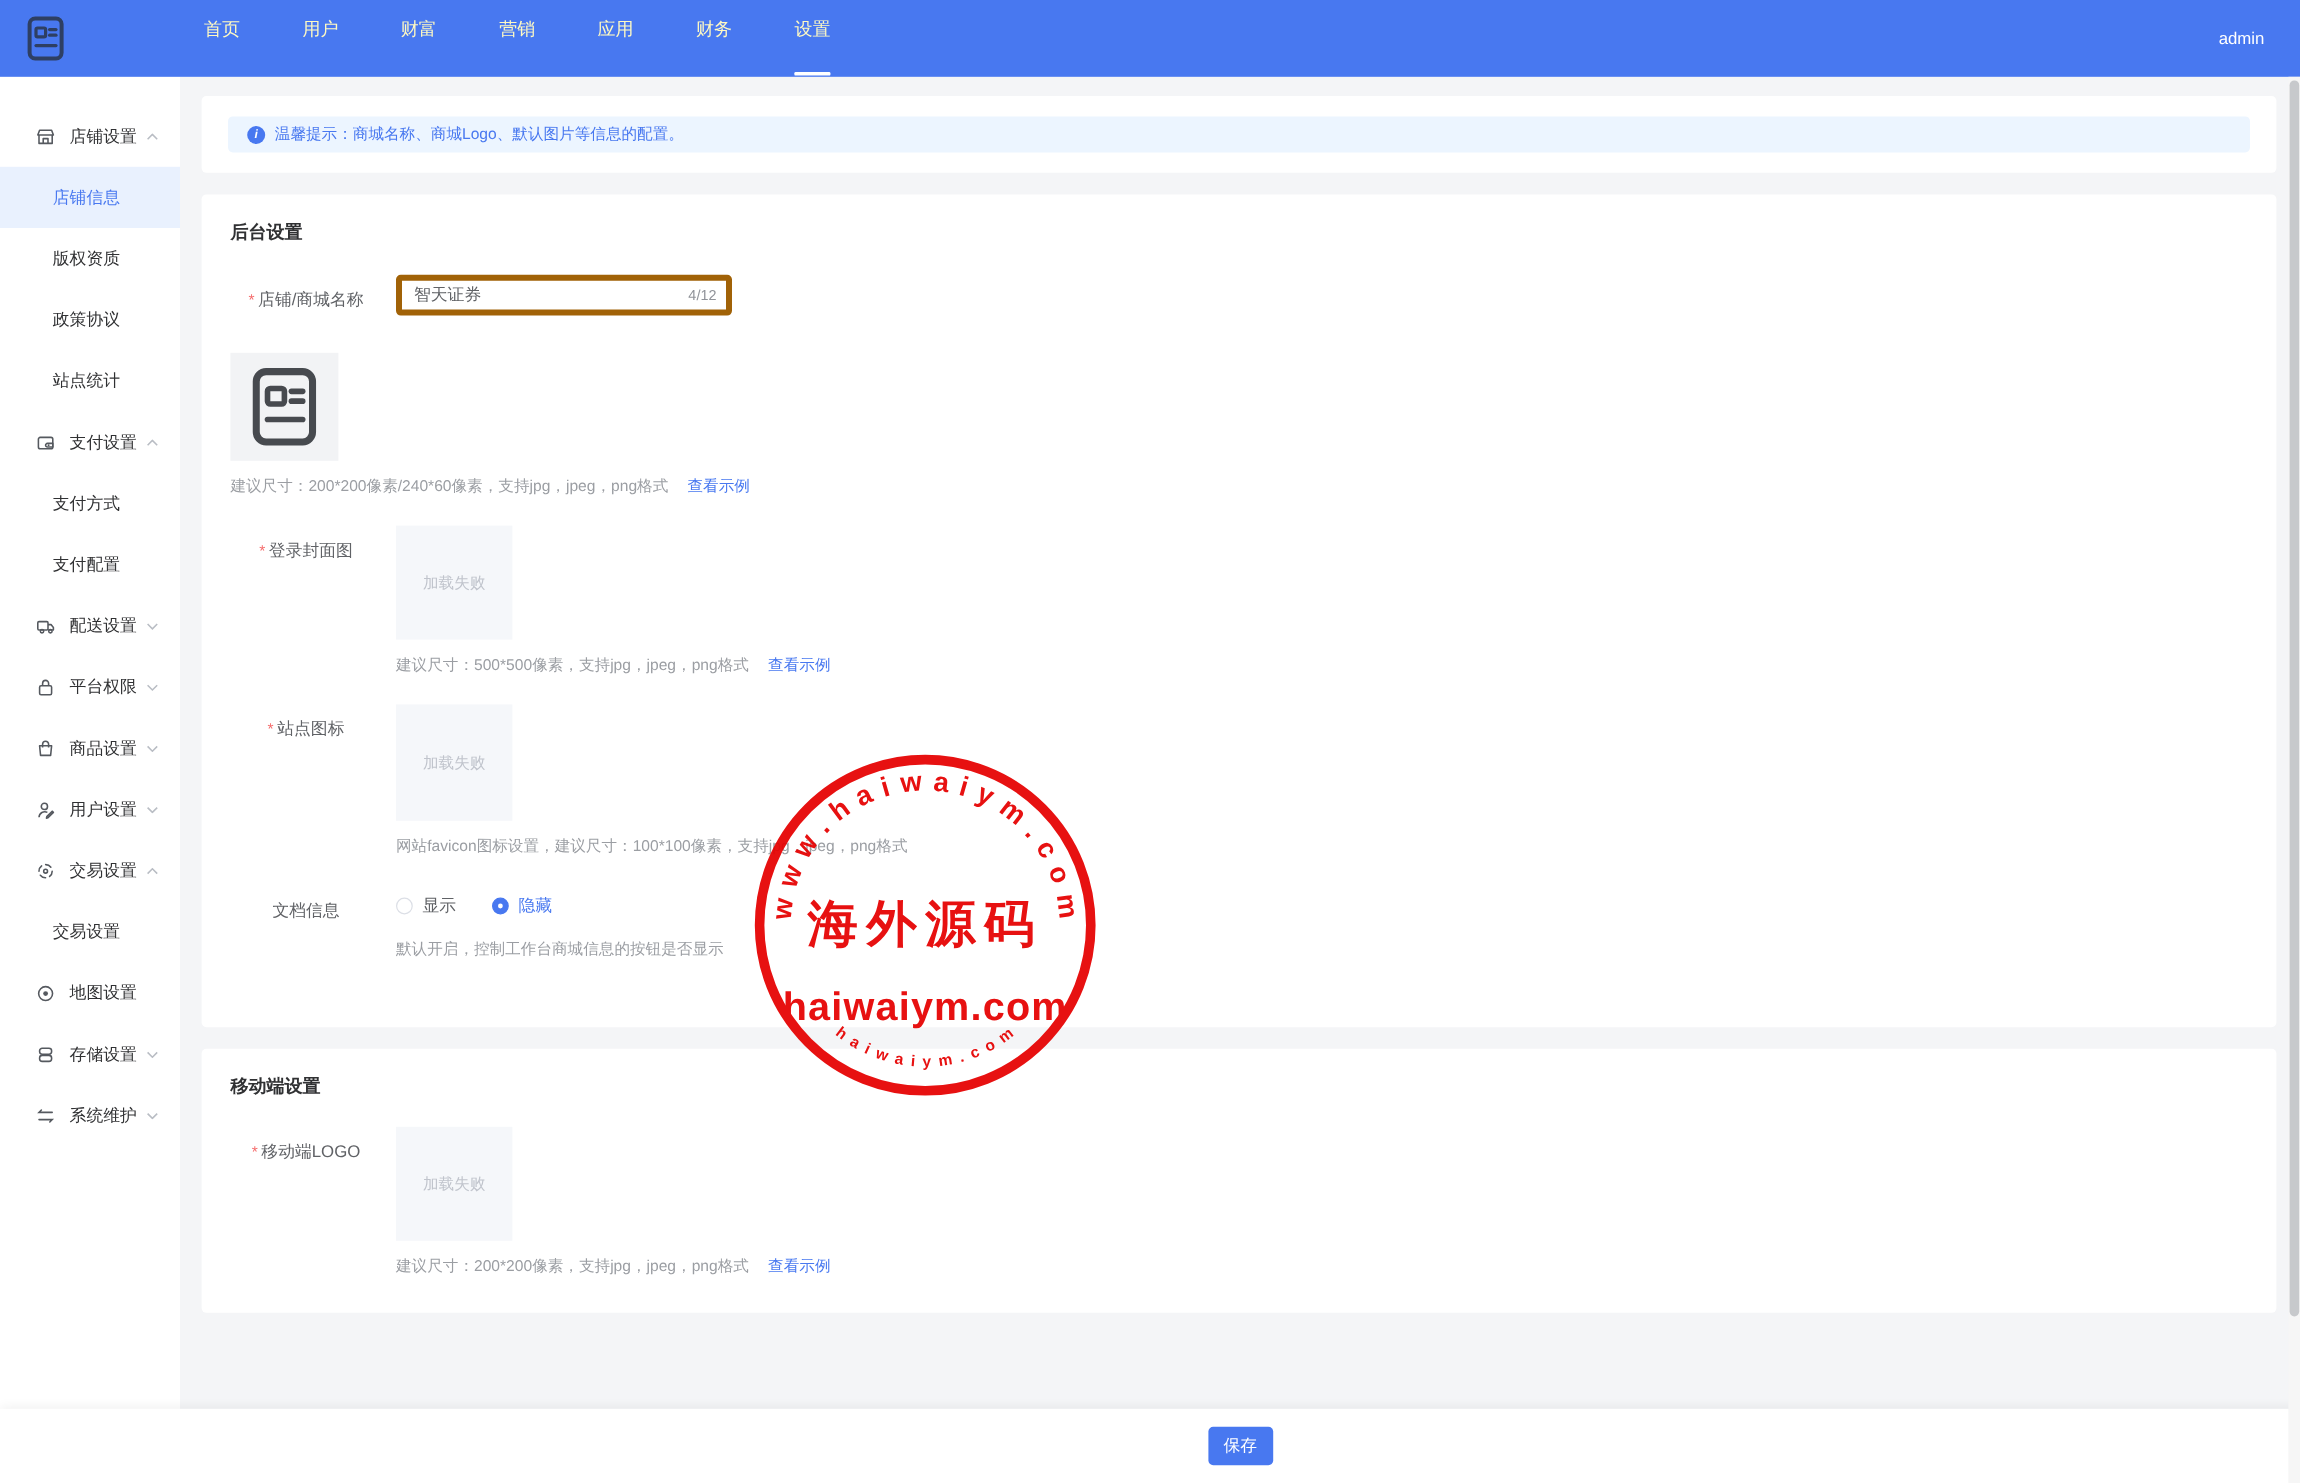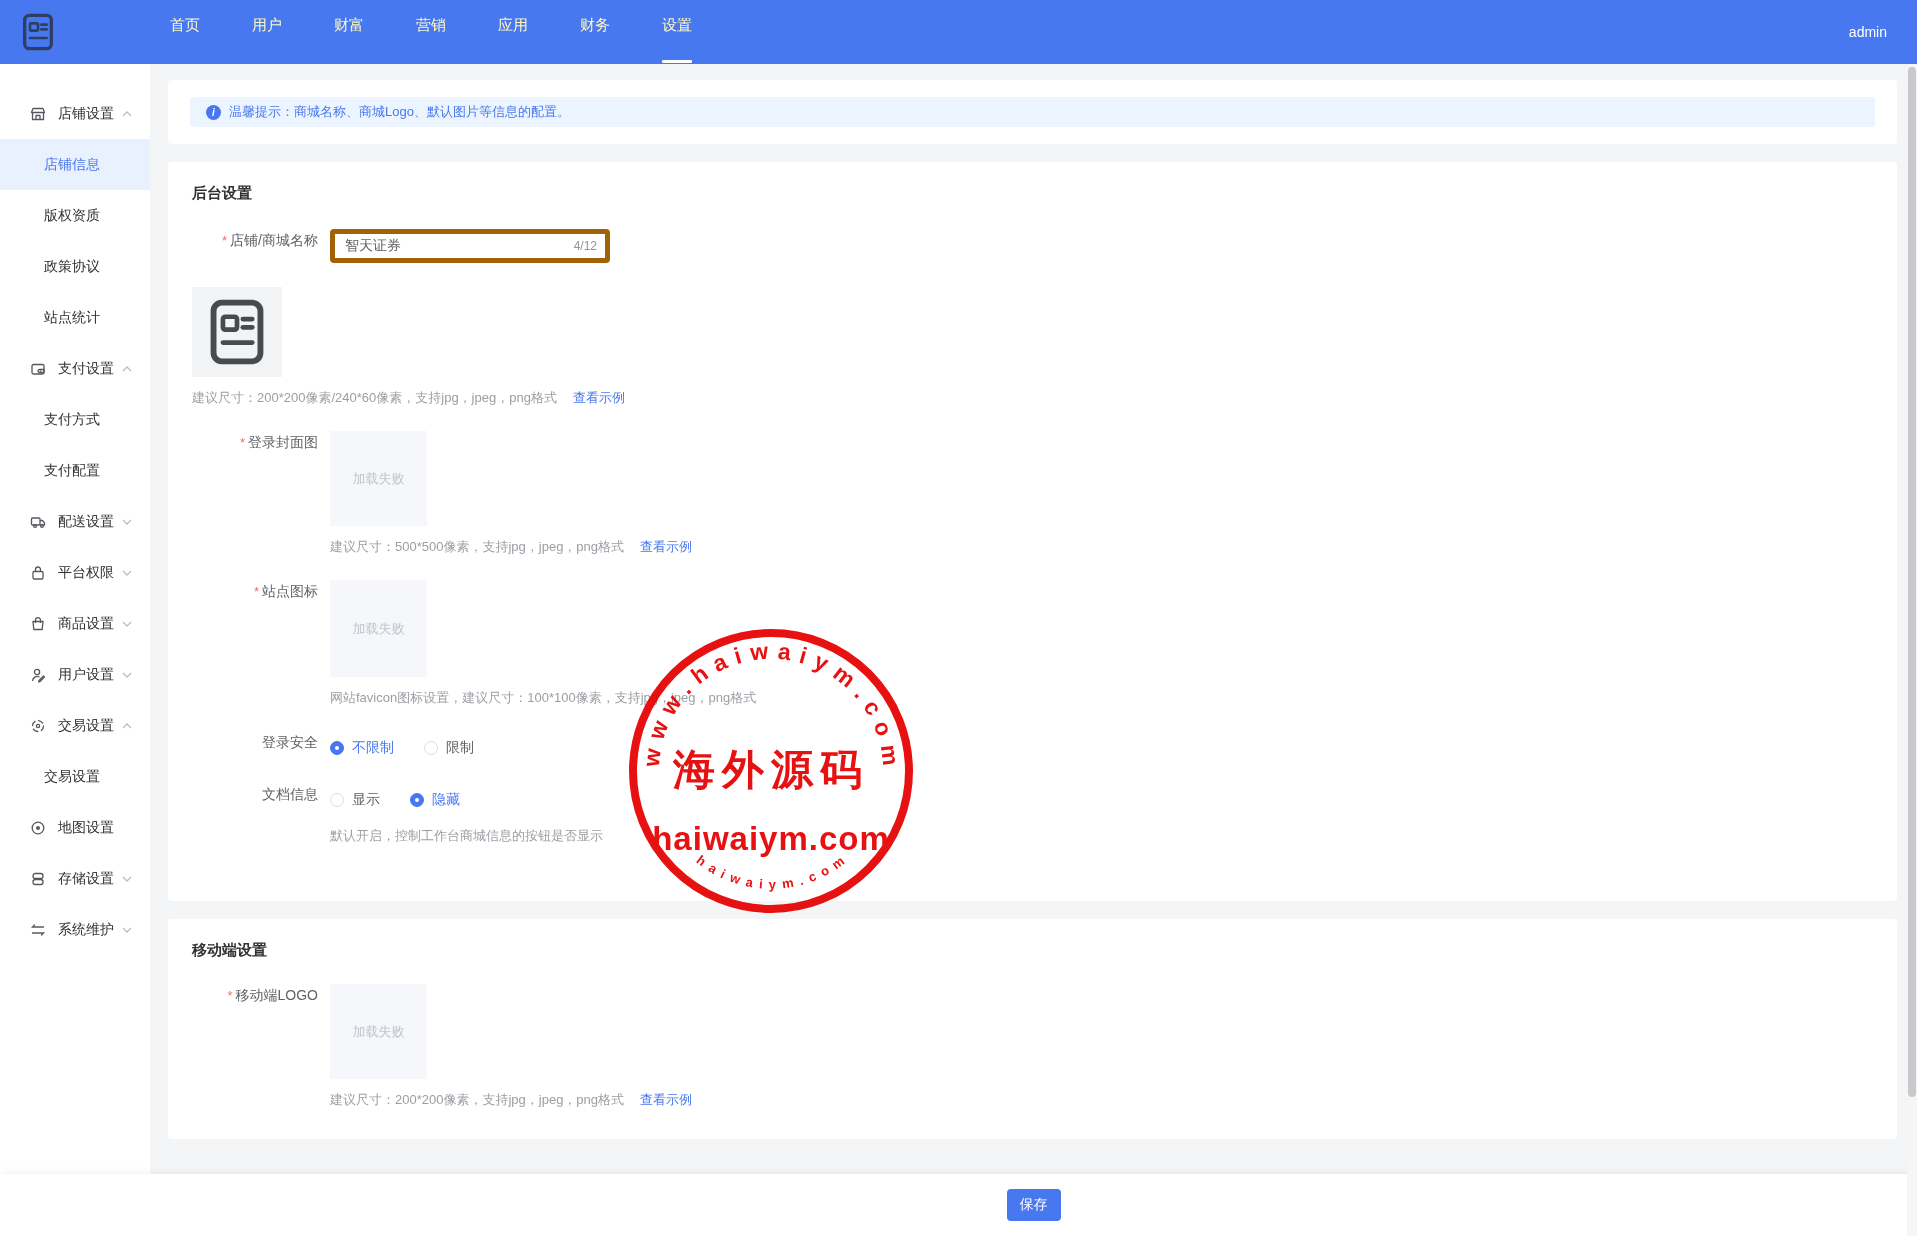--- a/index.html
+++ b/index.html
@@ -35,21 +35,21 @@
   .tip-card { height:64px; padding:17px 22px; }
   .tip-banner { height:30px; background:#ecf5ff; border-radius:4px; display:flex; align-items:center; padding:0 16px; gap:8px; }
   .info-icon { width:15px; height:15px; border-radius:50%; background:#4878f0; color:#fff; font-size:10px; font-weight:bold;
     display:flex; align-items:center; justify-content:center; font-style:italic; flex:none; }
   .tip-text { color:#4878f0; font-size:13px; }
 
   .form-card { margin-top:18px; padding:22px 24px 56px; }
   .card-title { font-size:15px; font-weight:600; color:#303133; }
   .form { margin-top:26px; }
   .frow { display:flex; margin-bottom:24px; }
-  .flabel { width:138px; flex:none; text-align:right; padding-right:12px; font-size:14px; color:#606266; line-height:22px; }
+  .flabel { width:138px; flex:none; text-align:center; padding-right:12px; font-size:14px; color:#606266; line-height:40px; }
   .flabel .req { color:#f56c6c; margin-right:3px; font-size:13px; }
   .fctrl { display:flex; flex-direction:column; }
 
   .text-input { width:280px; height:34px; border:5px solid #a16207; border-radius:4px; background:#fff;
     display:flex; align-items:center; padding:0 10px; position:relative; }
   .text-input .val { font-size:14px; color:#606266; }
   .text-input .counter { position:absolute; right:8px; font-size:12px; color:#909399; }
 
   .img-box { width:90px; height:90px; background:#f2f3f5; display:flex; align-items:center; justify-content:center; }
   .fail-box { width:97px; height:95px; background:#f5f7fa; display:flex; align-items:center; justify-content:center;
@@ -352,37 +352,20 @@
         <div class="fctrl">
           <div class="fail-box sq">
             <span>加载失败</span>
           </div>
           <div class="hint-line">
             <span>网站favicon图标设置，建议尺寸：100*100像素，支持jpg，jpeg，png格式</span>
           </div>
         </div>
       </div>
 
-      <div class="frow" style="margin-bottom:18px">
-        <div class="flabel">
-          <span>登录安全</span>
-        </div>
-        <div class="fctrl">
-          <div class="radio-row">
-            <span class="radio checked">
-              <span class="dot"></span>
-              <span class="rlbl">不限制</span>
-            </span>
-            <span class="radio">
-              <span class="dot"></span>
-              <span class="rlbl">限制</span>
-            </span>
-          </div>
-        </div>
-      </div>
 
       <div class="frow" style="margin-bottom:0">
         <div class="flabel">
           <span>文档信息</span>
         </div>
         <div class="fctrl">
           <div class="radio-row">
             <span class="radio">
               <span class="dot"></span>
               <span class="rlbl">显示</span>

